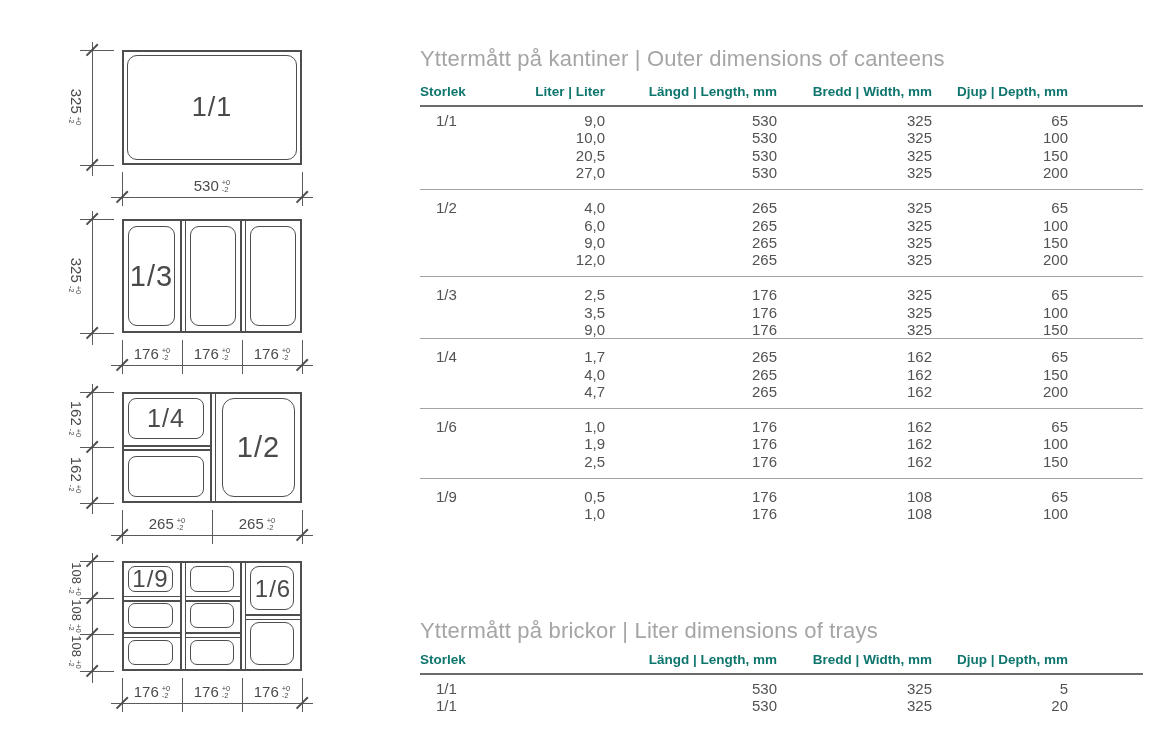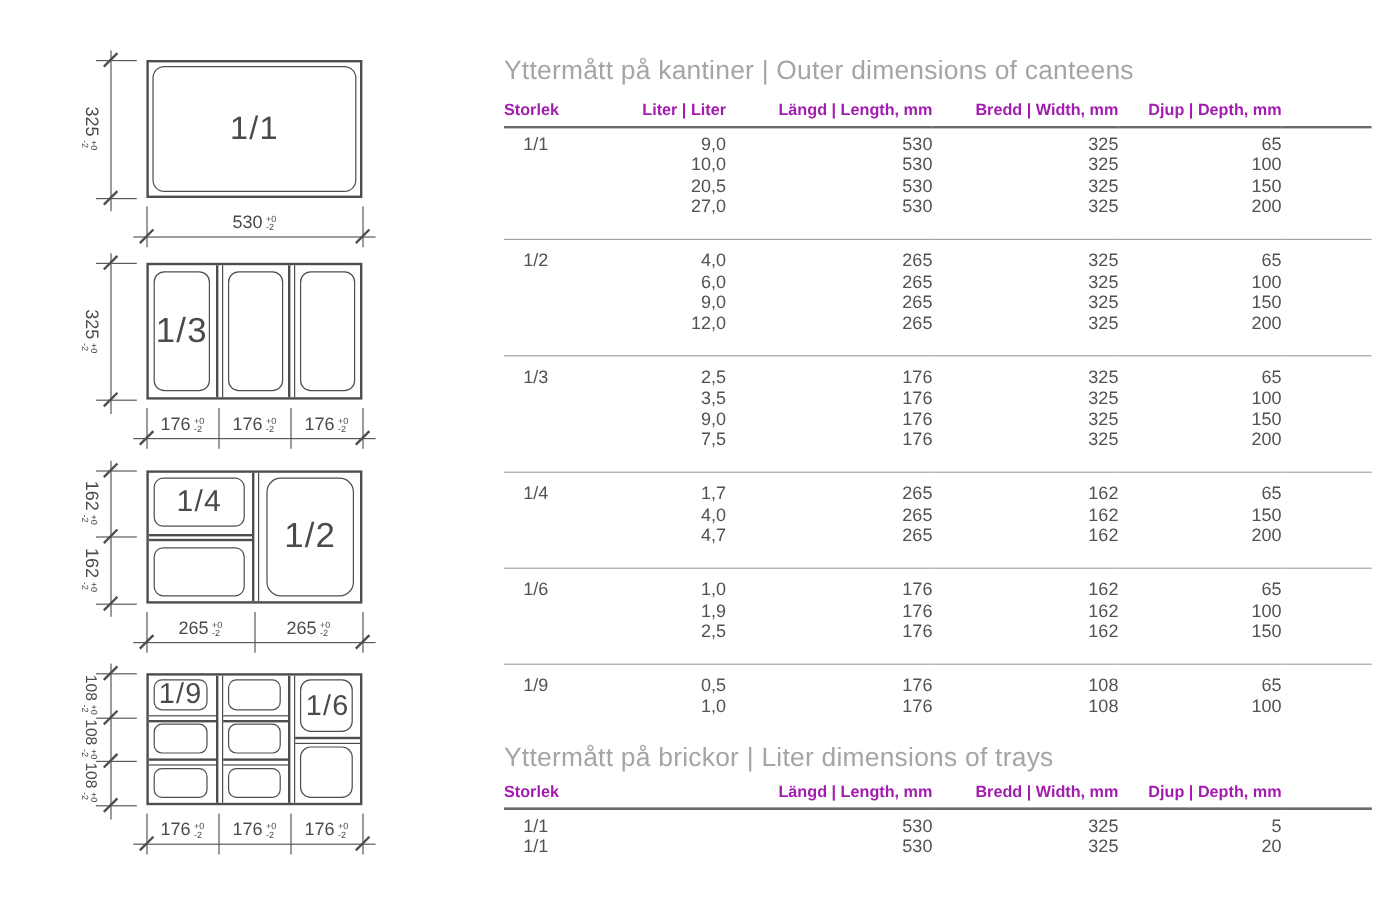--- a/index.html
+++ b/index.html
@@ -24,28 +24,28 @@
   .vdim{position:absolute;display:flex;align-items:center;white-space:nowrap;
     font-size:15px;color:#4a4a4a;transform:translate(-50%,-50%) rotate(90deg);}
   .vdim.small{font-size:13px;}
   .tol{display:inline-flex;flex-direction:column;justify-content:center;align-items:flex-start;
     font-size:7.5px;line-height:7px;margin-left:3px;font-style:normal;transform:translateY(1px);}
   .tol i{font-style:normal;}
   
   .sec-title{position:absolute;left:420px;font-size:22px;font-weight:400;color:#a5a5a5;
     letter-spacing:.2px;white-space:nowrap;}
   table{border-collapse:collapse;table-layout:fixed;width:723px;font-size:15px;color:#525252;}
-  th{font-size:13.5px;font-weight:700;color:#a21caf;padding:0 0 6px 0;
+  th{font-size:13.5px;font-weight:700;color:#0f766e;padding:0 0 6px 0;
      border-bottom:2px solid #6b6b6b;white-space:nowrap;}
   th.l{text-align:left;} th.r{text-align:right;}
   td{padding:1.2px 0;line-height:15px;}
   td.c0{text-align:left;padding-left:16px;}
   td.c1,td.c2,td.c3,td.c4{text-align:right;}
   tr.first td{padding-top:6px;}
-  tr.gpre td{padding-bottom:19px;}
+  tr.gpre td{padding-bottom:9px;}
   tr.gstart td{border-top:1px solid #a3a3a3;padding-top:10px;}
   .tbl{position:absolute;left:420px;}
 </style>
 </head>
 <body>
 
 <div class="layer">
   <div class="rect" style="left:122px;top:50px;width:180px;height:115px;">
     <div class="pan" style="left:3px;top:3px;right:3px;bottom:3px;border-radius:10px;"></div>
   </div>
@@ -381,28 +381,20 @@
           <td class="c5"></td>
         </tr>
         <tr>
           <td class="c0"></td>
           <td class="c1">9,0</td>
           <td class="c2">176</td>
           <td class="c3">325</td>
           <td class="c4">150</td>
           <td class="c5"></td>
         </tr>
-        <tr class="gpre">
-          <td class="c0"></td>
-          <td class="c1">7,5</td>
-          <td class="c2">176</td>
-          <td class="c3">325</td>
-          <td class="c4">200</td>
-          <td class="c5"></td>
-        </tr>
         <tr class="gstart">
           <td class="c0">1/4</td>
           <td class="c1">1,7</td>
           <td class="c2">265</td>
           <td class="c3">162</td>
           <td class="c4">65</td>
           <td class="c5"></td>
         </tr>
         <tr>
           <td class="c0"></td>

